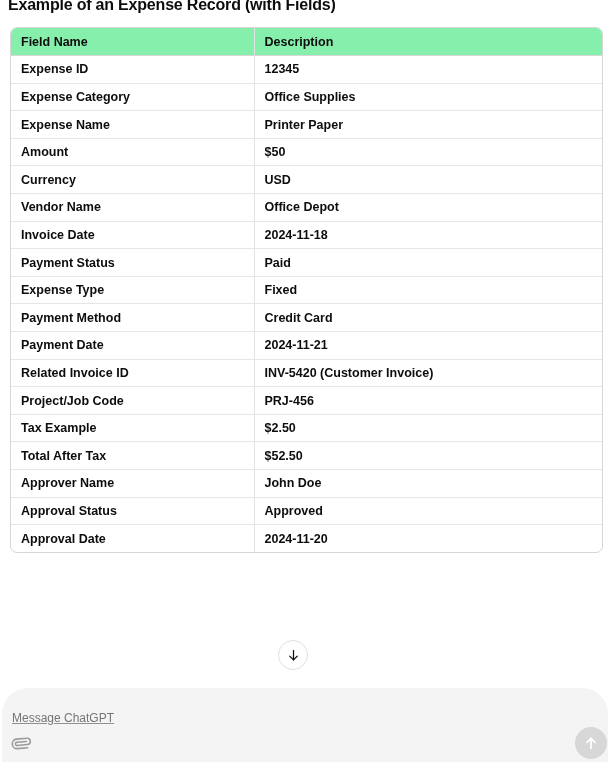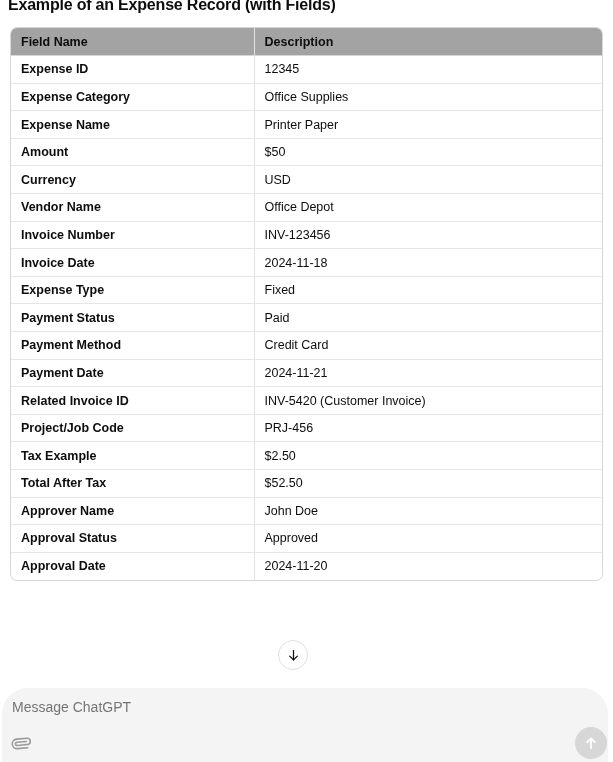--- a/index.html
+++ b/index.html
@@ -35,23 +35,24 @@
     border-collapse: collapse;
     font-size: 12.5px;
     color: #0d0d0d;
   }
   th, td {
     height: 27.6px;
     padding: 0 10px;
     text-align: left;
     vertical-align: middle;
     white-space: nowrap;
+    font-weight: bold;
   }
   thead th {
-    background: #a3a3a3;
+    background: #86efac;
     font-weight: 600;
     border-bottom: 1px solid #d7d7d7;
   }
   tbody tr:not(:last-child) td { border-bottom: 1px solid #e6e6e6; }
   th:first-child, td:first-child {
     width: 243px;
     border-right: 1px solid #e3e3e3;
   }
   td:first-child { font-weight: 600; }
   .scroll-btn {
@@ -75,28 +76,29 @@
     left: 2px;
     top: 688px;
     width: 606px;
     height: 74px;
     background: #f4f4f4;
     border-radius: 26px 26px 0 0;
   }
   .composer-placeholder {
     position: absolute;
     left: 10px;
-    top: 11px;
-    font-size: 14px;
+    top: 23px;
+    font-size: 12px;
     color: #8f8f8f;
     background: transparent;
     border: none;
     outline: none;
     width: 400px;
     font-family: "Liberation Sans", sans-serif;
+    text-decoration: underline;
   }
   .attach-btn {
     position: absolute;
     left: 6px;
     top: 42px;
     width: 26px;
     height: 26px;
     background: none;
     border: none;
     cursor: pointer;
@@ -154,34 +156,30 @@
         </tr>
         <tr>
           <td>Currency</td>
           <td>USD</td>
         </tr>
         <tr>
           <td>Vendor Name</td>
           <td>Office Depot</td>
         </tr>
         <tr>
-          <td>Invoice Number</td>
-          <td>INV-123456</td>
-        </tr>
-        <tr>
           <td>Invoice Date</td>
           <td>2024-11-18</td>
         </tr>
         <tr>
+          <td>Payment Status</td>
+          <td>Paid</td>
+        </tr>
+        <tr>
           <td>Expense Type</td>
           <td>Fixed</td>
-        </tr>
-        <tr>
-          <td>Payment Status</td>
-          <td>Paid</td>
         </tr>
         <tr>
           <td>Payment Method</td>
           <td>Credit Card</td>
         </tr>
         <tr>
           <td>Payment Date</td>
           <td>2024-11-21</td>
         </tr>
         <tr>

